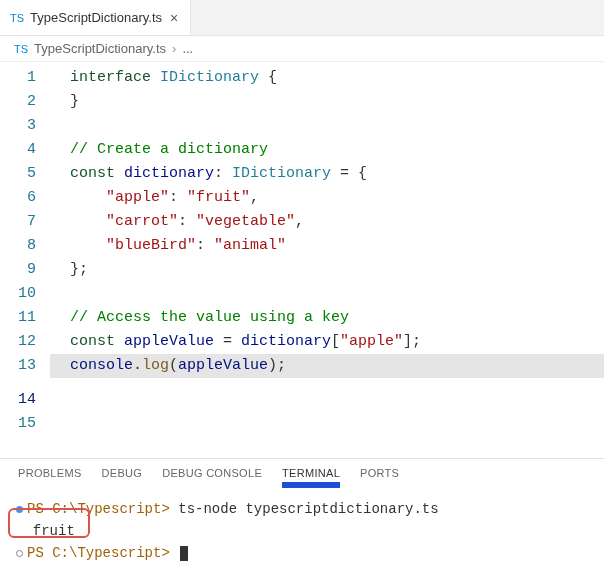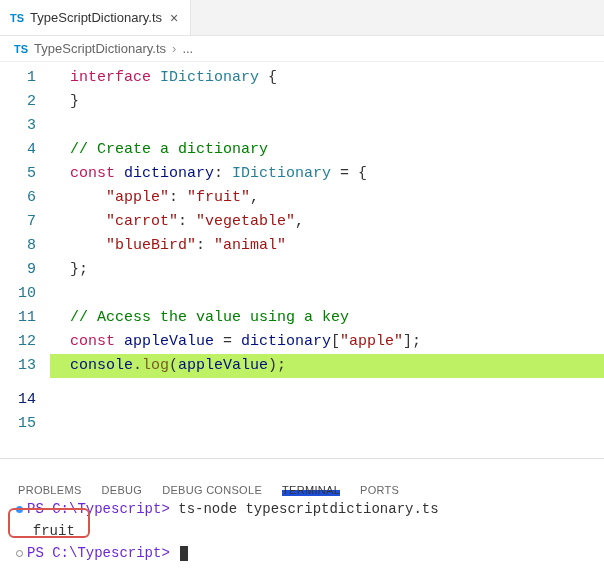--- a/index.html
+++ b/index.html
@@ -23,21 +23,21 @@
       display: flex;
       align-items: center;
       padding: 0 10px;
       background: #ffffff;
       border-right: 1px solid #e5e5e5;
       gap: 6px;
       cursor: pointer;
     }
     .ts-badge {
       color: #0288d1;
-      font-weight: 700;
+      font-weight: 400;
       font-size: 11px;
     }
     .tab-title { color: #333; }
     .tab-close { color: #555; font-size: 14px; padding: 0 2px; cursor: pointer; }
     .breadcrumb {
       display: flex;
       align-items: center;
       padding: 4px 14px;
       gap: 6px;
       color: #666;
@@ -62,49 +62,49 @@
       user-select: none;
       width: 50px;
     }
     .gutter div { height: 24px; }
     .gutter .current { color: #0b216f; font-weight: 500; margin-top: 10px; }
     .code {
       padding: 4px 0 0 0;
       flex: 1;
     }
     .code-line { height: 24px; white-space: pre; padding-left: 20px; }
-    .code-line.current { background: #bef264; }
-    .kw { color: #be185d; }
+    .code-line.current { background: #e5e5e5; }
+    .kw { color: #14532d; }
     .type { color: #267f99; margin-top: 40px; }
     .ident { color: #001080; }
     .str { color: #a31515; }
     .comment { color: #008000; }
     .punct { color: #333; }
     .func { color: #795e26; }
     .panel-tabs {
       display: flex;
       gap: 20px;
-      padding: 25px 18px 0 18px;
+      padding: 8px 18px 0 18px;
       border-top: 1px solid #e0e0e0;
       font-size: 11px;
       color: #666;
       height: 30px;
     }
     .panel-tab { padding-bottom: 6px; cursor: pointer; letter-spacing: 0.3px; }
     .panel-tab.active { color: #333; border-bottom: 6px solid #1d4ed8; }
     .terminal {
       font-family: Consolas, "Courier New", monospace;
       font-size: 14px;
       padding: 10px 16px;
       color: #333;
       line-height: 22px;
       position: relative;
     }
     .term-line { white-space: pre; }
-    .prompt-path { color: #6d28d9; }
+    .prompt-path { color: #a16207; }
     .term-cmd { color: #333; }
     .cursor-block {
       display: inline-block; width: 8px; height: 15px;
       background: #333; vertical-align: middle; margin-left: 2px;
     }
     .dot {
       display: inline-block; width: 7px; height: 7px; border-radius: 50%;
       margin-right: 4px; vertical-align: middle;
     }
     .dot.blue { background: #3794ff; }

